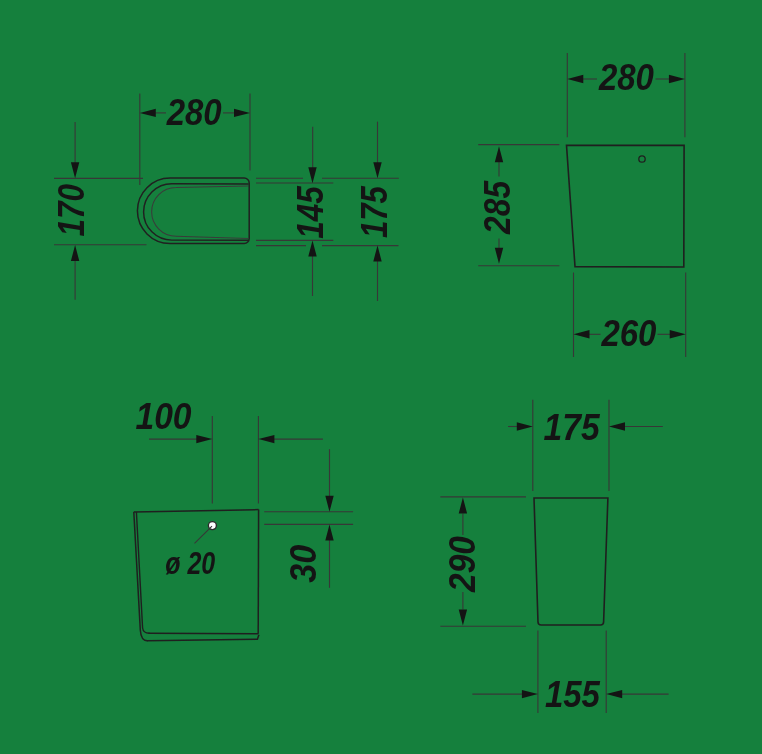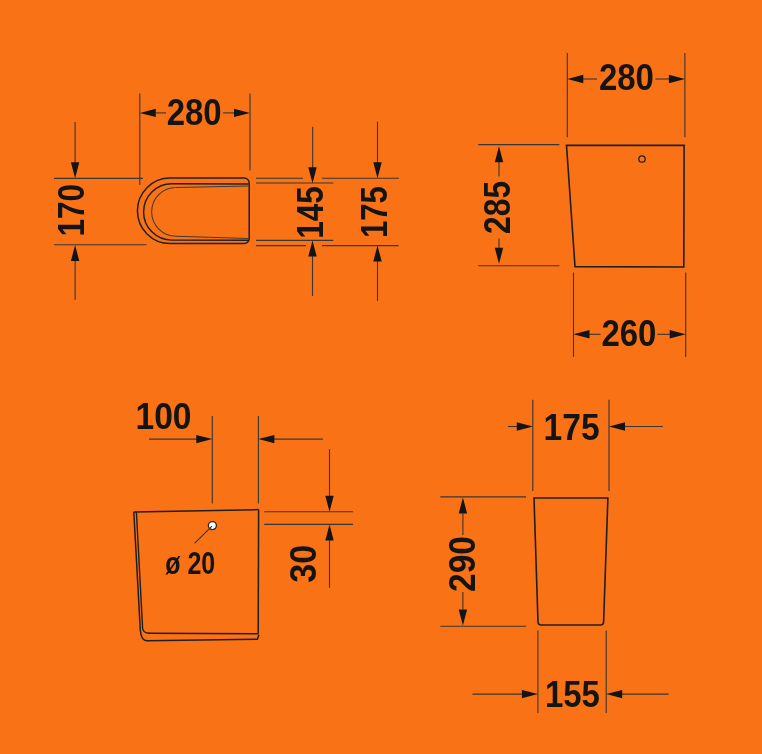--- a/index.html
+++ b/index.html
@@ -1,16 +1,16 @@
 <!DOCTYPE html>
 <html><head>
 <meta charset="utf-8">
 <style>
   html,body{margin:0;padding:0;background:#ffffff;}
-  .page{position:relative;width:762px;height:754px;background:#f97316;overflow:hidden;}
+  .page{position:relative;width:762px;height:754px;background:#15803d;overflow:hidden;font-style:italic;}
   svg{position:absolute;left:0;top:0;}
   text{font-family:"Liberation Sans",sans-serif;font-weight:bold;fill:#141414;}
 </style>
 </head>
 <body>
 <div class="page">
 <svg width="762" height="754" viewBox="0 0 762 754">
 <g fill="none" stroke-linecap="butt">
 
 <path d="M 244.2,178.1 L 170.1,178.1 A 32.7 32.7 0 0 0 170.1 243.5 L 244.2,243.5 A 5 5 0 0 0 249.2 238.5 L 249.2,183.1 A 5 5 0 0 0 244.2 178.1 Z" stroke="#202020" stroke-width="1.5"></path>

